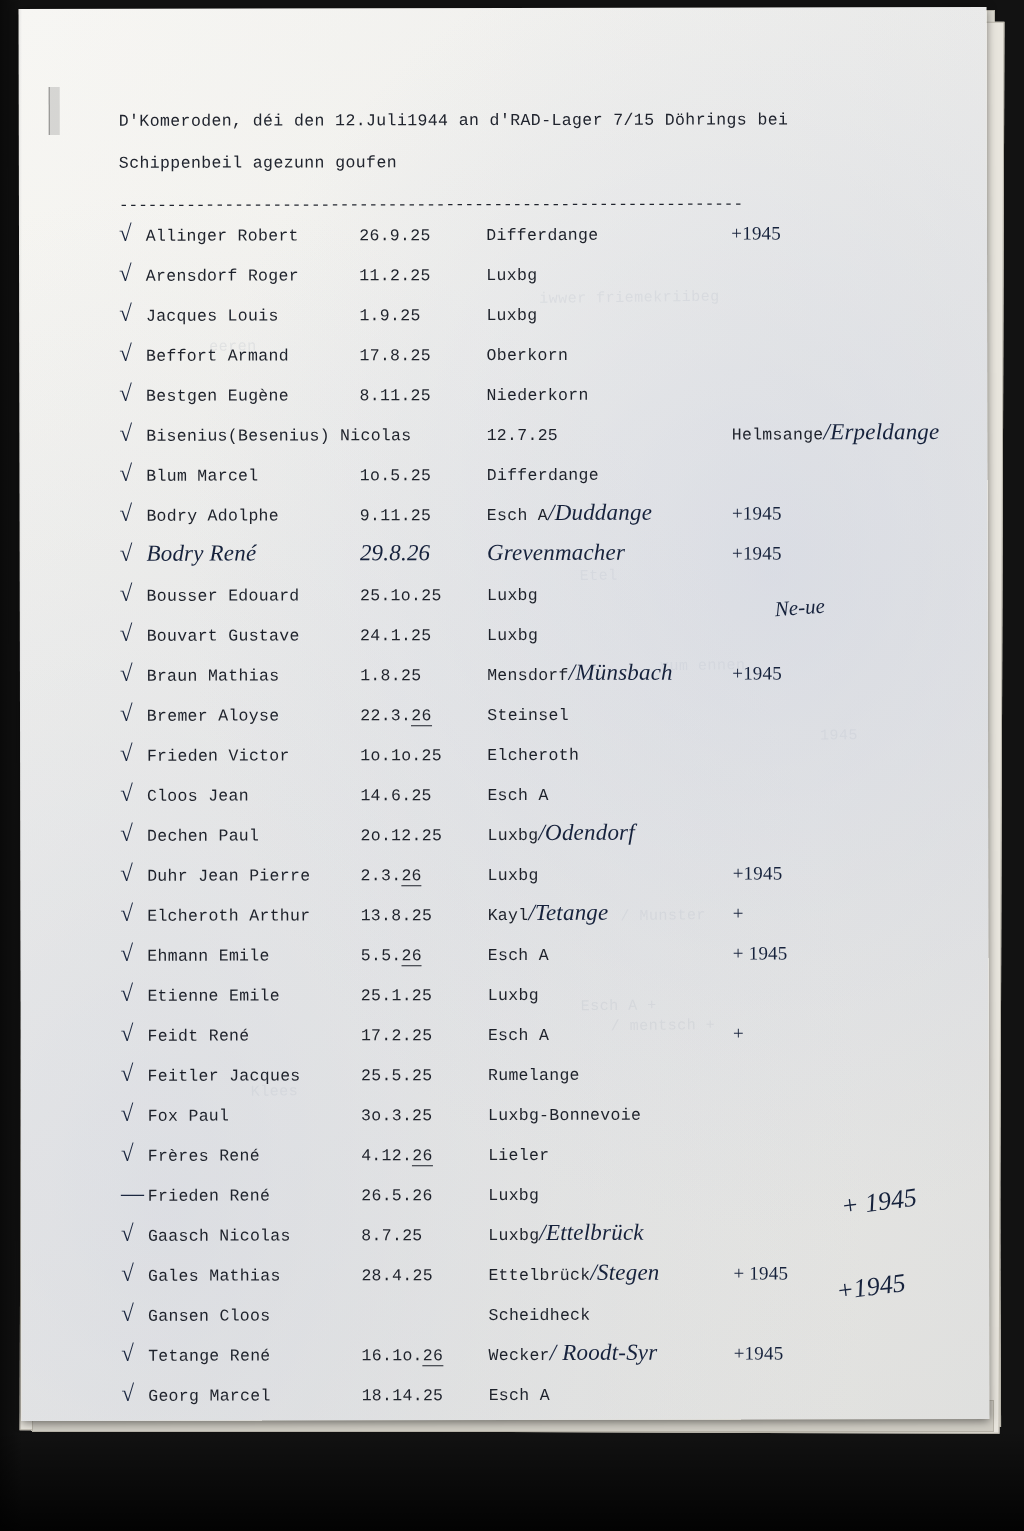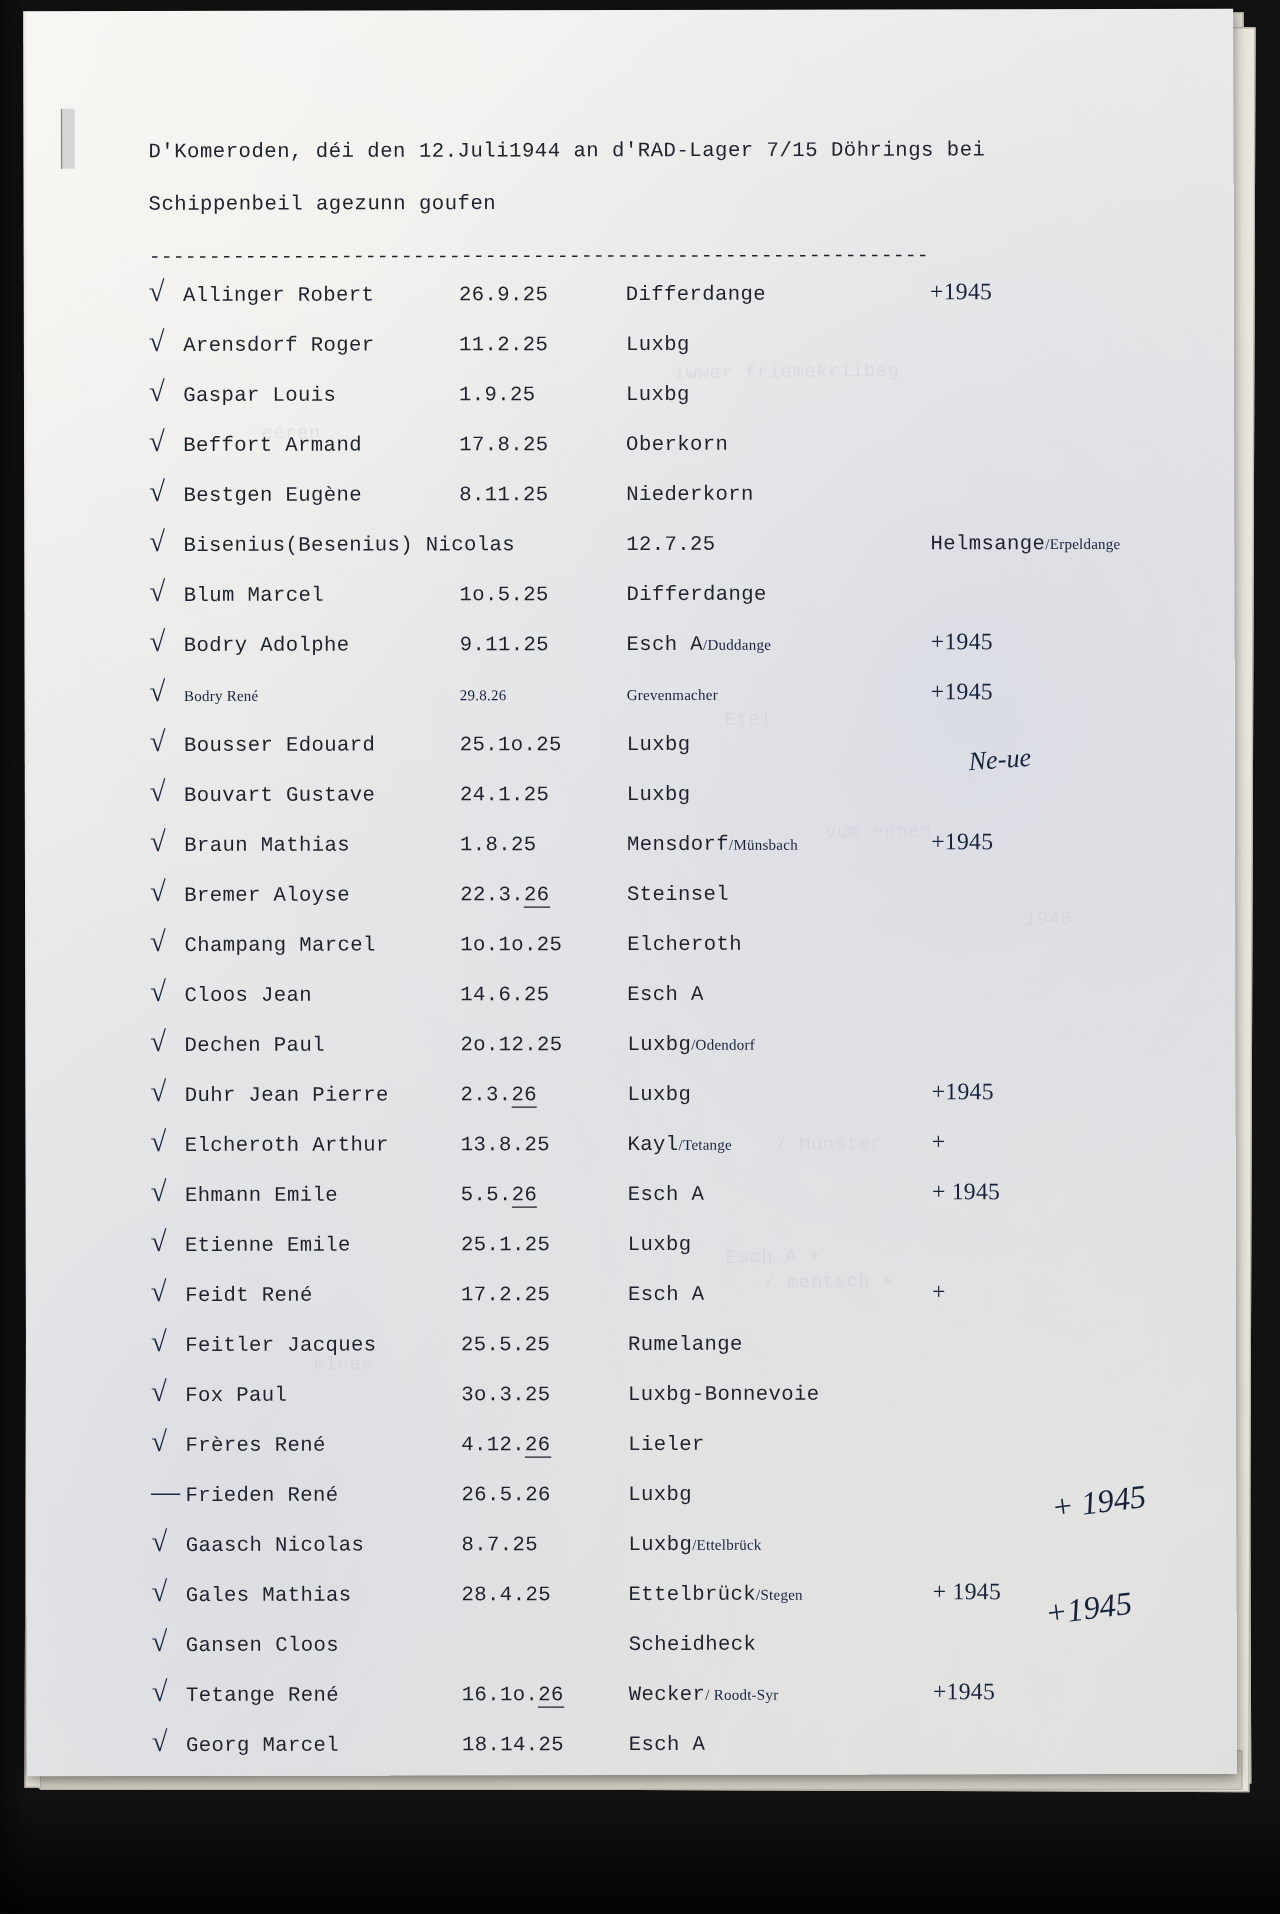--- a/index.html
+++ b/index.html
@@ -113,21 +113,22 @@
     color: #1b2740;
     padding-right: 2px;
   }
   td.name  { width: 250px; margin-top: 32px; }
   td.dob   { width: 160px; }
   td.place { width: 300px; }
   td.note  { width: 150px; }
 
   .hand {
     font-family: "Liberation Serif", serif;
-    font-size: 12px;
+    font-style: italic;
+    font-size: 23px;
     color: #16223c;
     letter-spacing: 0.2px;
   }
   .hand.plus {
     font-style: normal;
     font-size: 19px;
   }
   .under { border-bottom: 1.6px solid #1e222b; }
 
   .ov {
@@ -212,21 +213,21 @@
           <tr>
             <td class="tick">√</td>
             <td class="name">Arensdorf Roger</td>
             <td class="dob">11.2.25</td>
             <td class="place">Luxbg</td>
             <td class="note"></td>
           </tr>
 
           <tr>
             <td class="tick">√</td>
-            <td class="name">Gaspar Louis</td>
+            <td class="name">Jacques Louis</td>
             <td class="dob">1.9.25</td>
             <td class="place">Luxbg</td>
             <td class="note"></td>
           </tr>
 
           <tr>
             <td class="tick">√</td>
             <td class="name">Beffort Armand</td>
             <td class="dob">17.8.25</td>
             <td class="place">Oberkorn</td>
@@ -305,21 +306,21 @@
           <tr>
             <td class="tick">√</td>
             <td class="name">Bremer Aloyse</td>
             <td class="dob"><span>22.3.</span><span class="under">26</span></td>
             <td class="place">Steinsel</td>
             <td class="note"></td>
           </tr>
 
           <tr>
             <td class="tick">√</td>
-            <td class="name">Champang Marcel</td>
+            <td class="name">Frieden Victor</td>
             <td class="dob">1o.1o.25</td>
             <td class="place">Elcheroth</td>
             <td class="note"></td>
           </tr>
 
           <tr>
             <td class="tick">√</td>
             <td class="name">Cloos Jean</td>
             <td class="dob">14.6.25</td>
             <td class="place">Esch A</td>

